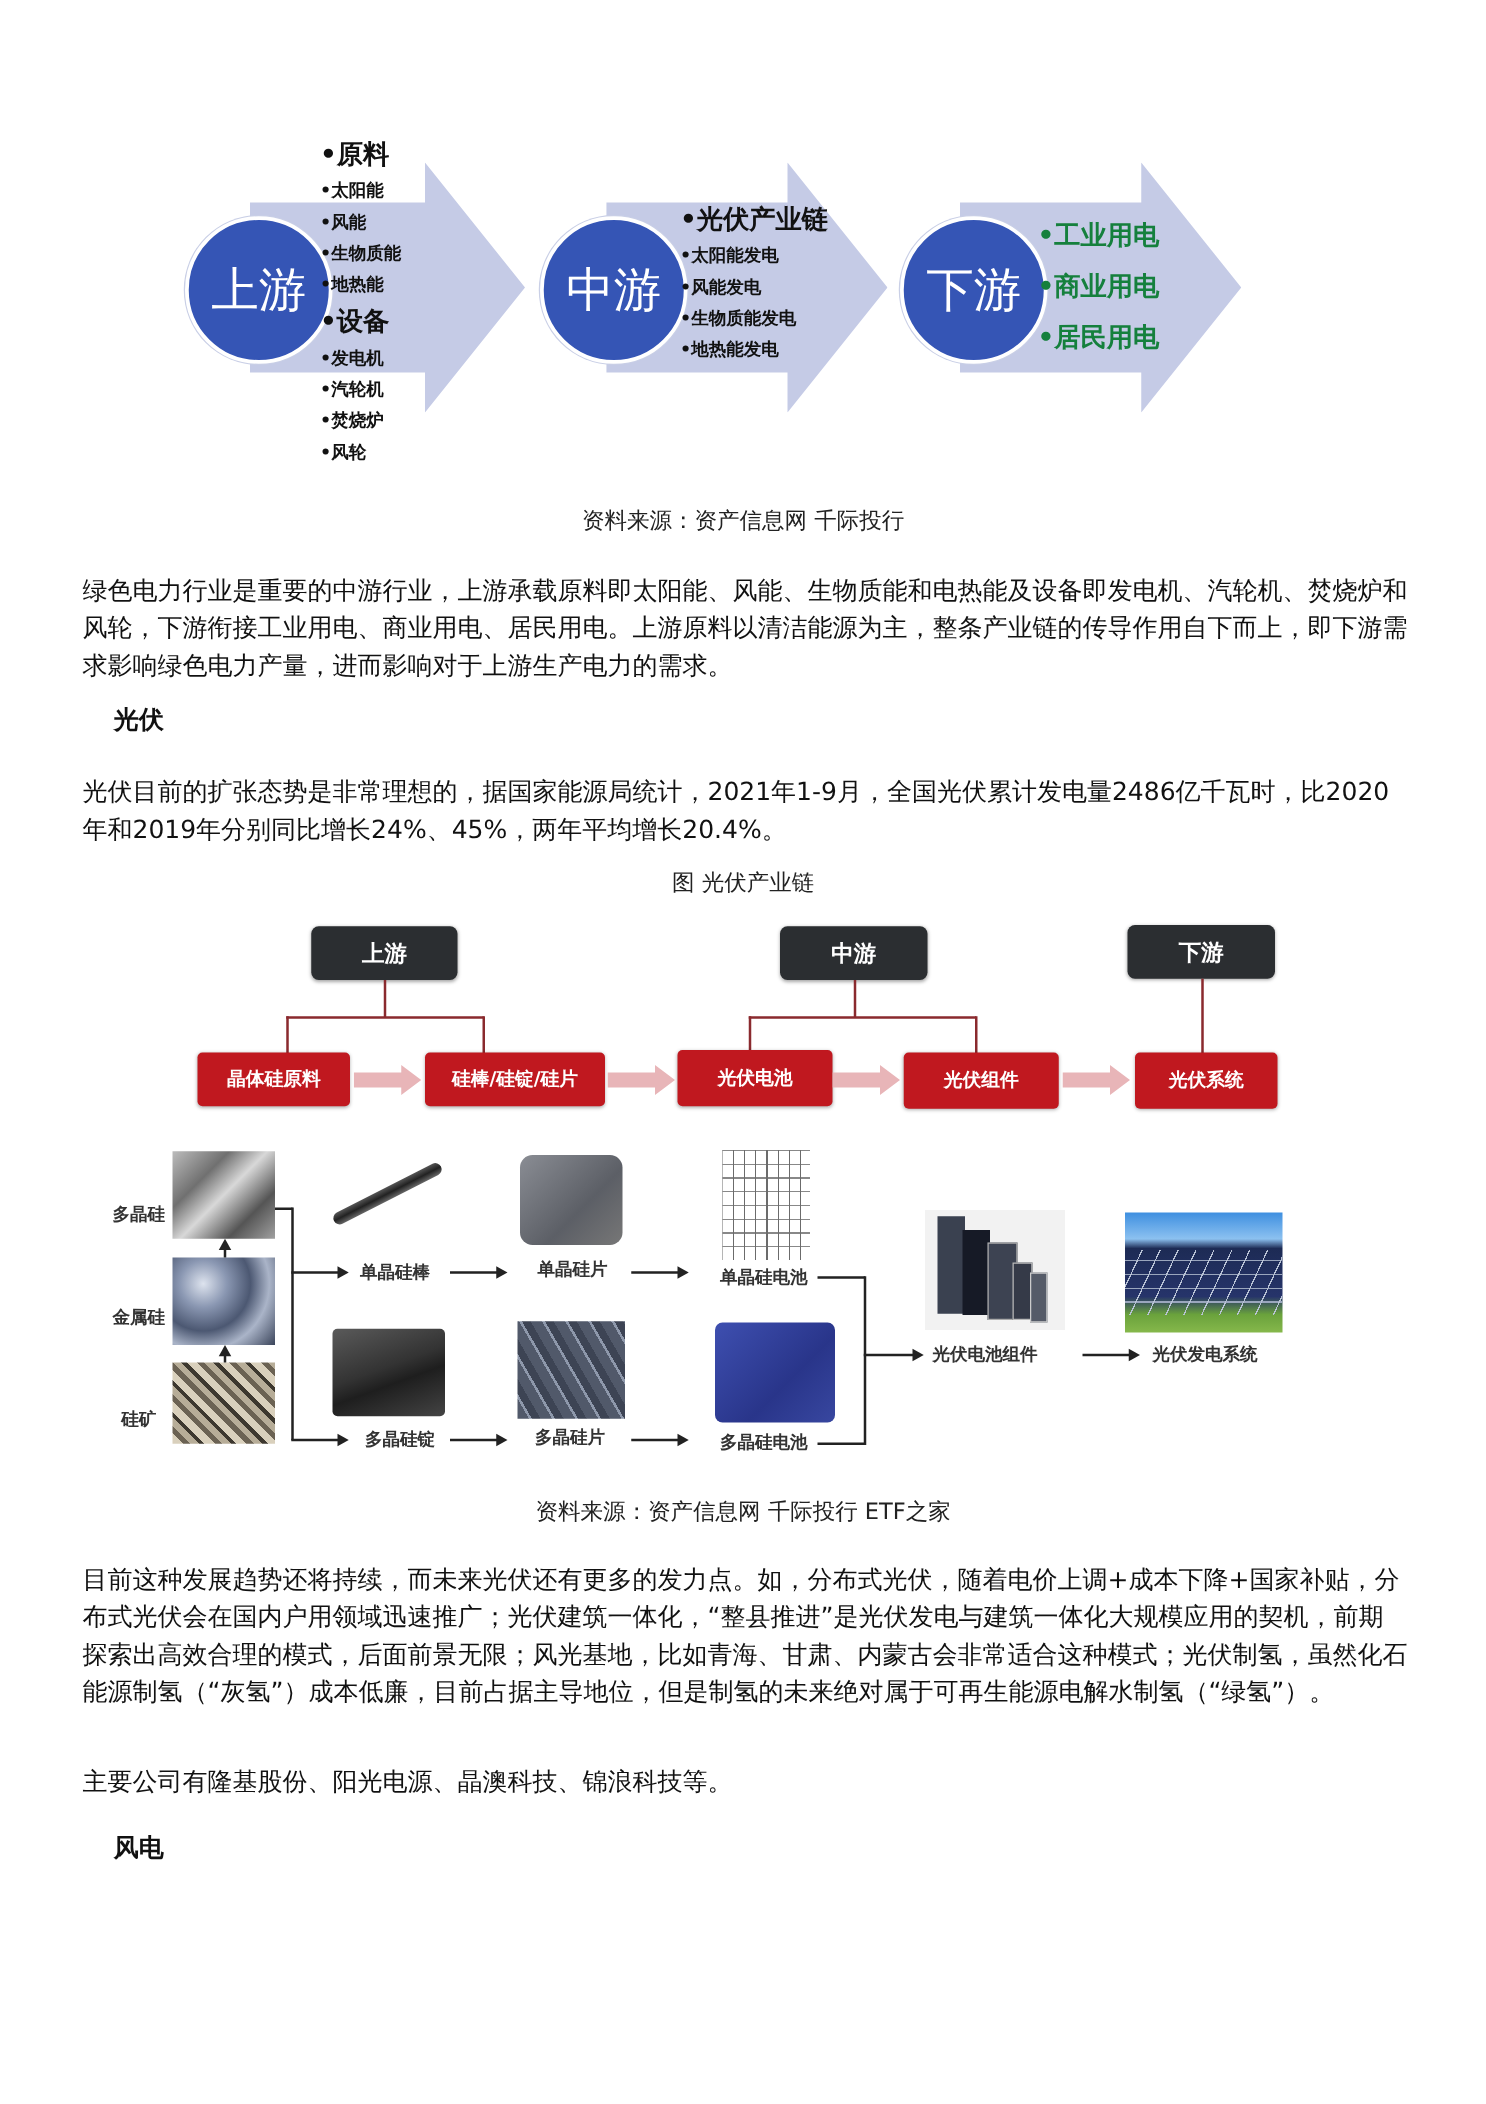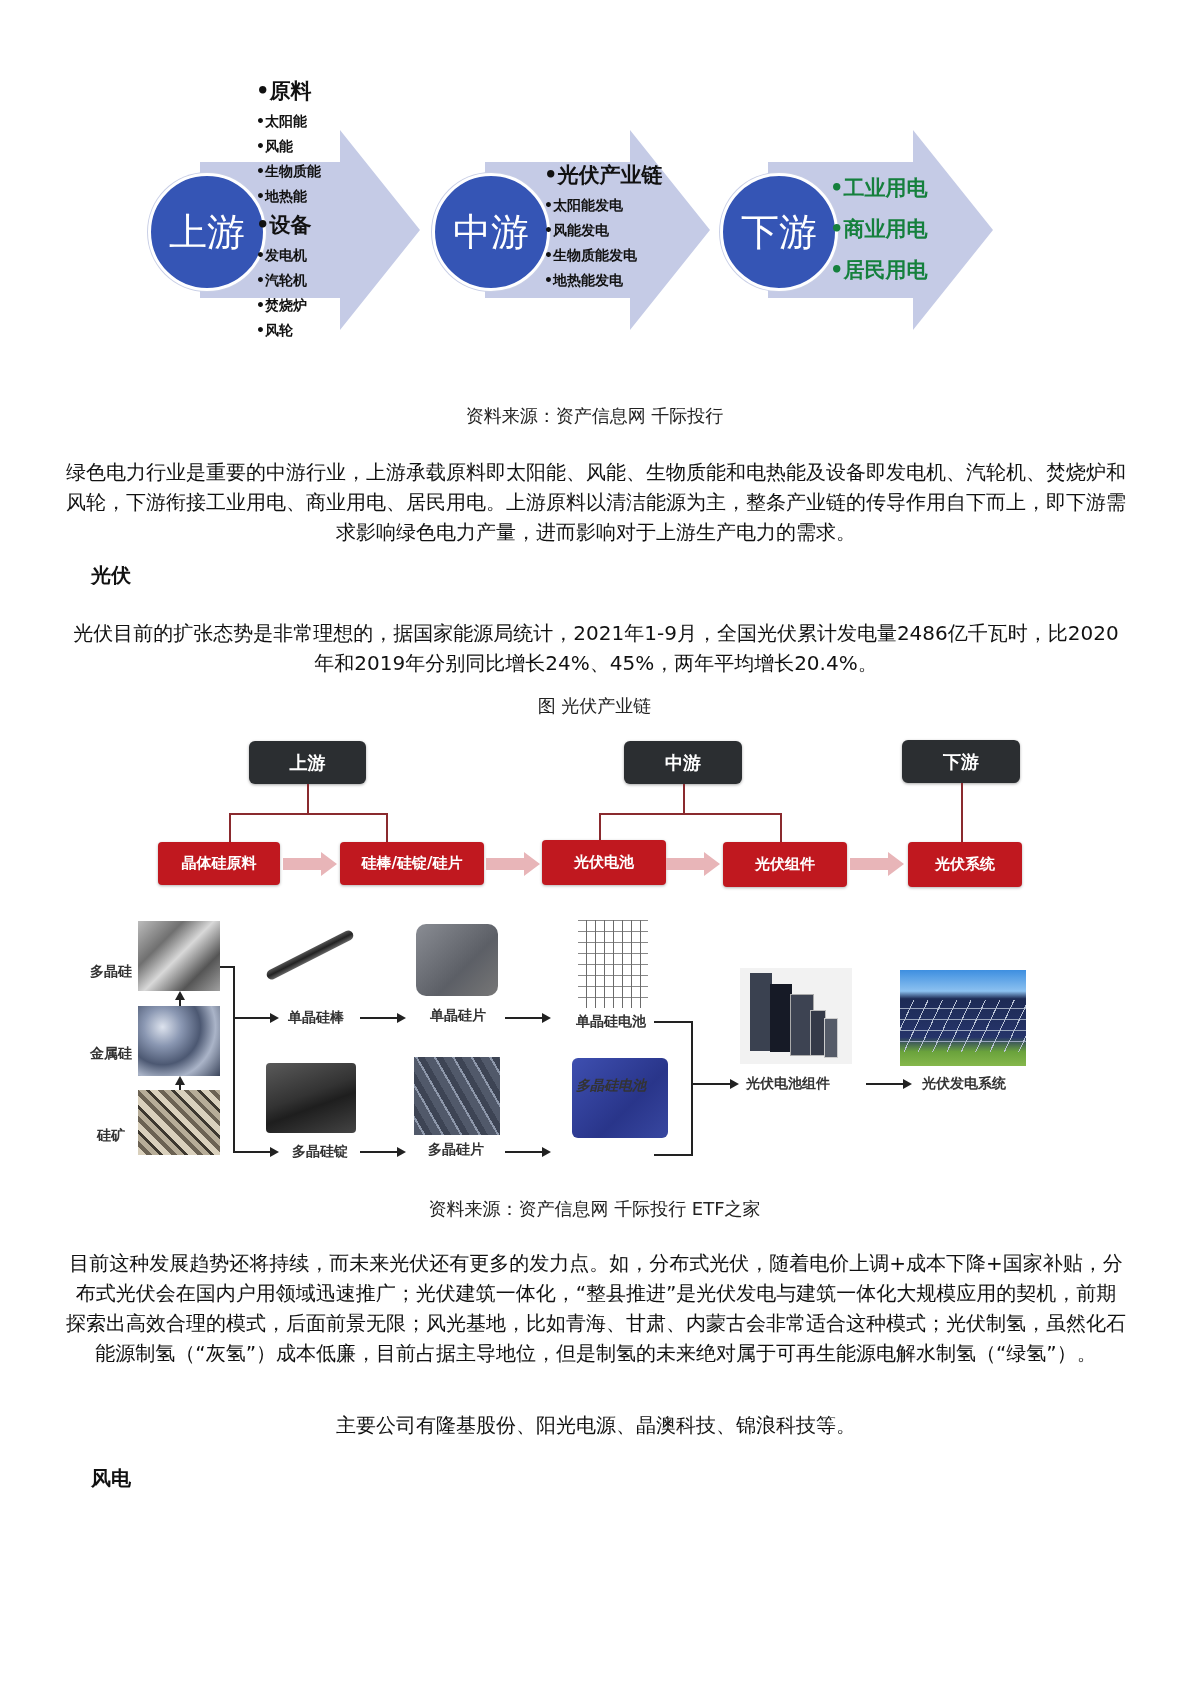--- a/index.html
+++ b/index.html
@@ -13,21 +13,21 @@
                   border: 3px solid #ffffff; box-shadow: 0 0 0 1px #c9cfe6;
                   color: #fff; display: flex; align-items: center; justify-content: center;
                   font-size: 38px; letter-spacing: 0px; }
   .fig1-list { position: absolute; }
   .fig1-head { font-size: 21px; font-weight: bold; color: #111; line-height: 24px; white-space: nowrap; }
   .fig1-sub  { font-size: 14px; font-weight: bold; color: #111; line-height: 25px; white-space: nowrap; }
   .fig1-big  { font-size: 21px; font-weight: bold; color: #15803d; line-height: 41px; white-space: nowrap; }
 
   .caption { position: absolute; left: 0; width: 1189px; text-align: center; font-size: 18px; color: #222; }
 
-  .para { position: absolute; left: 66px; width: 1060px; font-size: 20px; line-height: 30px; color: #111; text-align: center; }
+  .para { position: absolute; left: 66px; width: 1060px; font-size: 20px; line-height: 30px; color: #111; }
   .heading { position: absolute; left: 66px; font-size: 20px; font-weight: bold; color: #111; margin-left: 25px; }
 
   
   .dark-box { position: absolute; background: #2b2e31; color: #fff; border-radius: 6px;
               font-size: 18px; font-weight: bold; display: flex; align-items: center; justify-content: center;
               box-shadow: 0 1px 3px rgba(0,0,0,.35); }
   .red-box { position: absolute; background: #c0181f; color: #fff; border-radius: 4px;
              font-size: 15px; font-weight: bold; display: flex; align-items: center; justify-content: center;
              box-shadow: 0 1px 3px rgba(0,0,0,.3); }
   .conn { position: absolute; background: #8a2a2e; }
@@ -61,21 +61,21 @@
     <span>上游</span>
   </div>
   <div class="stage-circle" style="left:292px;top:103px;width:112px;height:112px;">
     <span>中游</span>
   </div>
   <div class="stage-circle" style="left:580px;top:103px;width:112px;height:112px;">
     <span>下游</span>
   </div>
 
   <div class="fig1-list" style="left:116px;top:9px;">
-    <div class="fig1-head" style="margin-bottom:6px;">•原料</div>
+    <div class="fig1-head" style="margin-bottom:6px;margin-top:32px;">•原料</div>
     <div class="fig1-sub">•太阳能</div>
     <div class="fig1-sub">•风能</div>
     <div class="fig1-sub">•生物质能</div>
     <div class="fig1-sub">•地热能</div>
     <div class="fig1-head" style="margin:4px 0 6px;">•设备</div>
     <div class="fig1-sub">•发电机</div>
     <div class="fig1-sub">•汽轮机</div>
     <div class="fig1-sub">•焚烧炉</div>
     <div class="fig1-sub">•风轮</div>
   </div>
@@ -193,21 +193,21 @@
   <div class="photo" style="left:266px;top:1063px;width:90px;height:70px;background:linear-gradient(160deg,#5a5a5a 0%,#333 45%,#1e1e1e 60%,#444 100%);border-radius:4px;"></div>
   <div class="photo" style="left:414px;top:1057px;width:86px;height:78px;background:repeating-linear-gradient(60deg,#51596a 0 8px,#8e98ab 8px 10px,#3d4454 10px 16px);"></div>
   <div class="photo" style="left:572px;top:1058px;width:96px;height:80px;background:linear-gradient(135deg,#3e4fb0,#29358a 60%,#3847a0);border-radius:6px;"></div>
 
   <div class="flow-label" style="left:292px;top:1143px;">多晶硅锭</div>
   <div class="line" style="left:360px;top:1151px;width:38px;height:2px;"></div>
   <div class="arrowhead" style="left:397px;top:1147px;"></div>
   <div class="flow-label" style="left:428px;top:1141px;">多晶硅片</div>
   <div class="line" style="left:505px;top:1151px;width:38px;height:2px;"></div>
   <div class="arrowhead" style="left:542px;top:1147px;"></div>
-  <div class="flow-label" style="left:576px;top:1077px;font-style:italic;">多晶硅电池</div>
+  <div class="flow-label" style="left:576px;top:1145px;">多晶硅电池</div>
 
   <div class="line" style="left:654px;top:1021px;width:38px;height:2px;"></div>
   <div class="line" style="left:691px;top:1021px;width:2px;height:135px;"></div>
   <div class="line" style="left:654px;top:1154px;width:38px;height:2px;"></div>
   <div class="line" style="left:691px;top:1083px;width:40px;height:2px;"></div>
   <div class="arrowhead" style="left:730px;top:1079px;"></div>
 
   <div class="photo" style="left:740px;top:968px;width:112px;height:96px;background:#f2f2f2;">
     <div style="position:absolute;left:10px;top:5px;width:22px;height:78px;background:#3a4150;"></div>
     <div style="position:absolute;left:30px;top:16px;width:22px;height:68px;background:#161a26;"></div>

